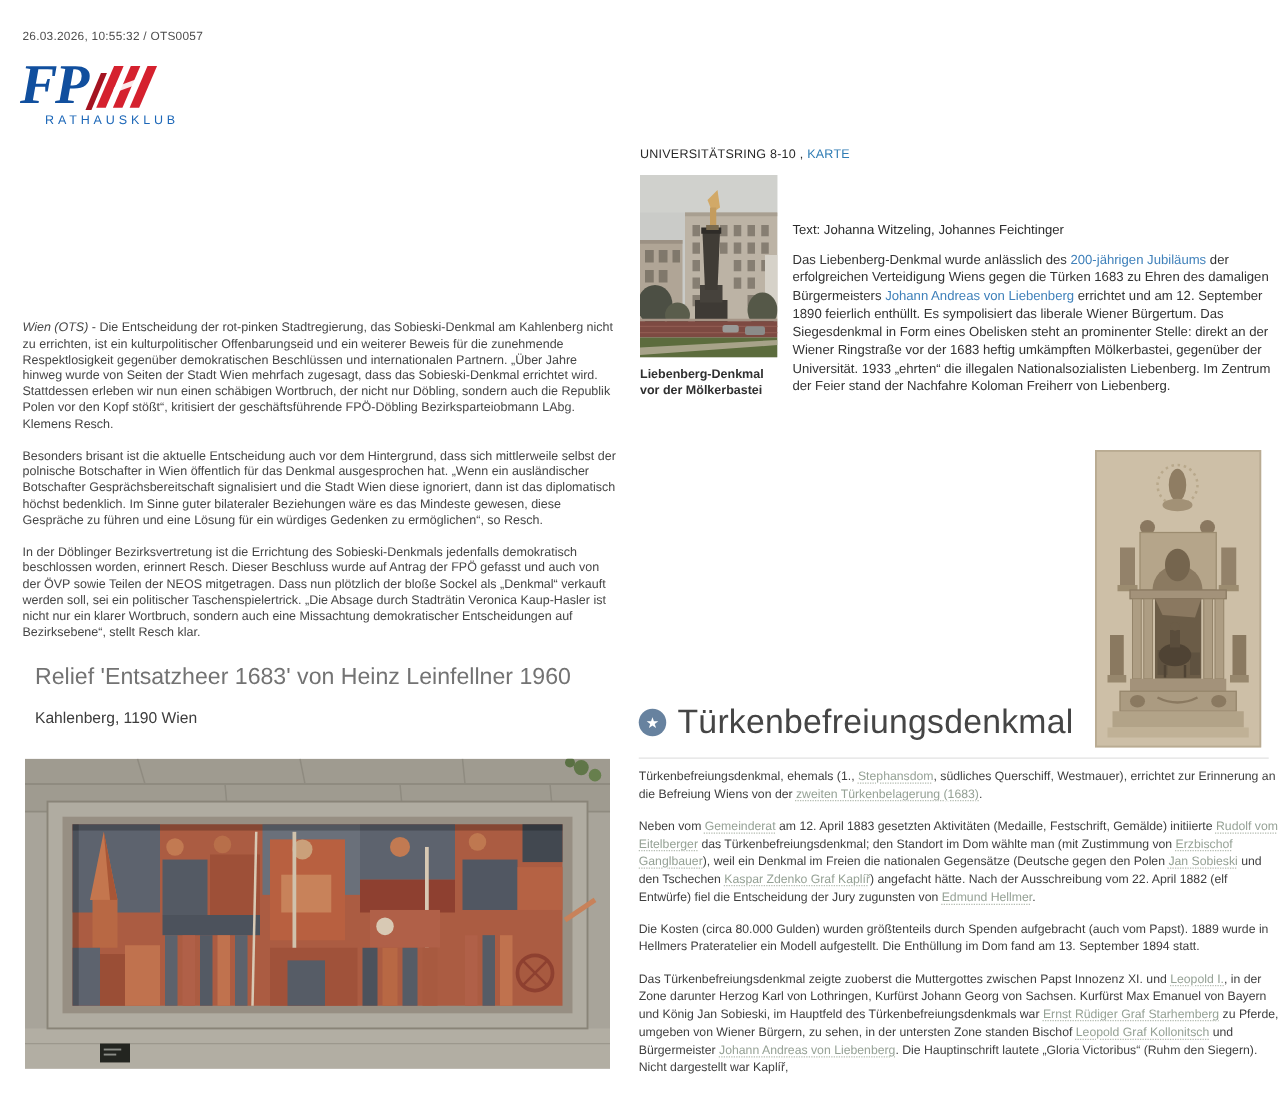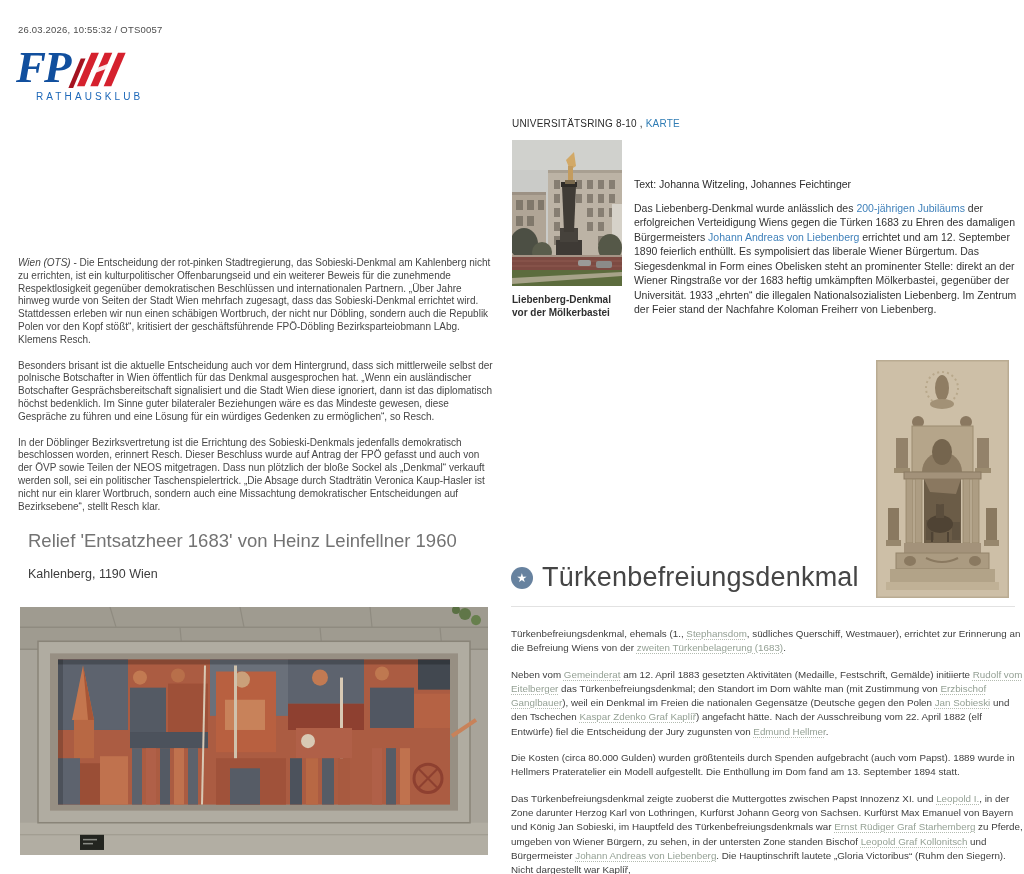--- a/index.html
+++ b/index.html
@@ -42,21 +42,21 @@
 
   
   .monument-photo{position:absolute;left:876px;top:360px;width:133px;height:238px;cursor:pointer;}
   .monument-photo svg{display:block;width:100%;height:100%;}
   .tk-header{position:absolute;left:511px;top:562px;display:flex;align-items:center;gap:9px;}
   .tk-star{width:22px;height:22px;border-radius:50%;background:#67829f;color:#fff;
            display:flex;align-items:center;justify-content:center;font-size:12px;line-height:1;}
   .tk-title{margin:0;font-size:27px;font-weight:400;color:#454545;letter-spacing:.2px;}
   .tk-rule{position:absolute;left:511px;top:606px;width:504px;height:1px;background:#e2e2e2;}
   .tk-body{position:absolute;left:511px;top:615px;width:513px;}
-  .tk-body p{margin:12px 0 11px 0;font-size:9.8px;line-height:1.46;color:#3e3e3e;}
+  .tk-body p{margin:0 0 11px 0;font-size:9.8px;line-height:1.46;color:#3e3e3e;}
   .tk-body .seg-link{color:#95a195;cursor:pointer;
                      text-decoration:underline dotted #b3bbb0;text-underline-offset:2px;}
 </style>
 </head>
 <body>
 
 <div class="page">
 
   <div class="date-line">26.03.2026, 10:55:32 / OTS0057</div>
 

